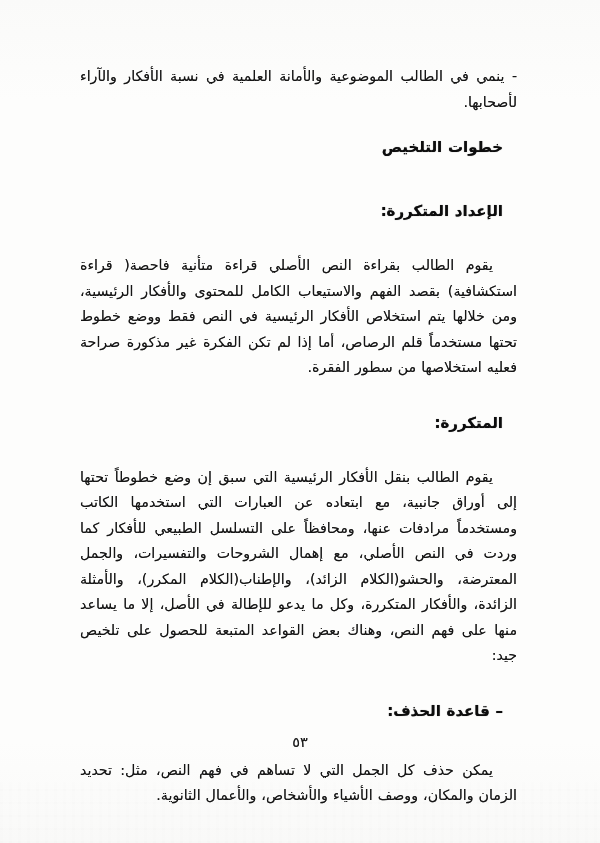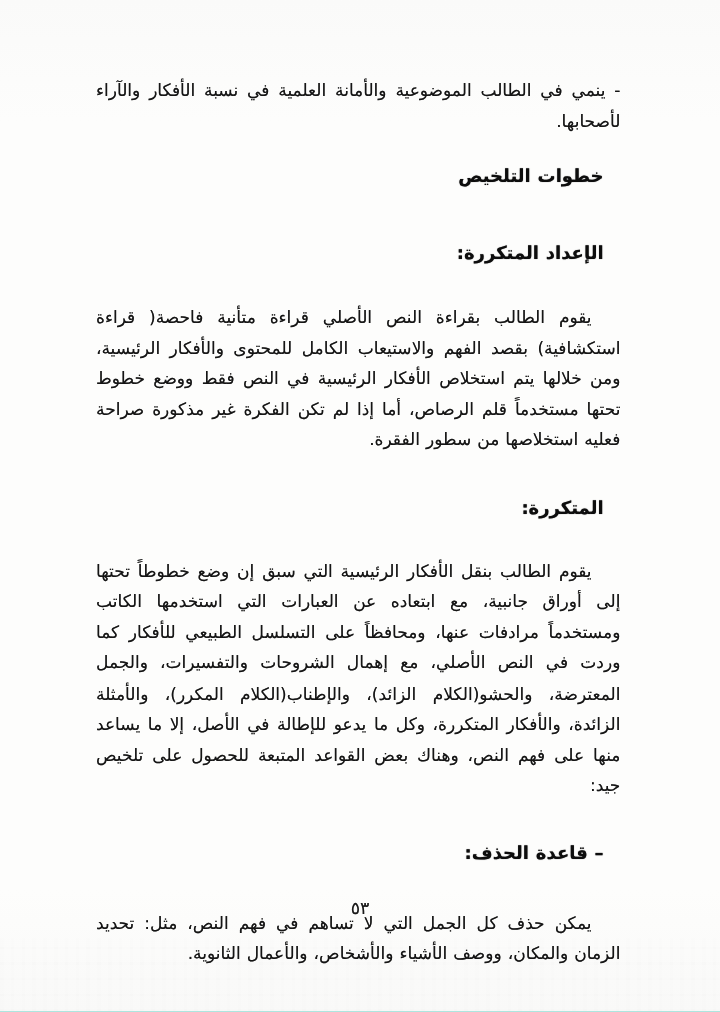--- a/index.html
+++ b/index.html
@@ -7,21 +7,21 @@
     margin: 0;
     padding: 0;
     background: #ffffff;
   }
 
   .page {
     position: relative;
     width: 600px;
     height: 843px;
     margin: 0 auto;
-    background: #14b8a6;
+    background: #a16207;
     overflow: hidden;
     box-sizing: border-box;
     font-family: "DejaVu Sans", "Liberation Sans", sans-serif;
     color: #141414;
   }
 
   
   .paper-texture {
     position: absolute;
     inset: 0;
@@ -106,21 +106,21 @@
 
   .gap-xs { height: 5px; }
   .gap-s  { height: 10px; }
   .gap-m  { height: 15px; }
   .gap-l  { height: 20px; }
 
   .folio {
     position: absolute;
     left: 0;
     right: 0;
-    top: 748px;
+    top: 732px;
     text-align: center;
     font-size: 14.5px;
     line-height: 20px;
     color: #1a1a1a;
     letter-spacing: 1px;
     text-shadow: 0 0 0.5px rgba(0,0,0,0.5);
   }
 </style>
 </head>
 <body>

